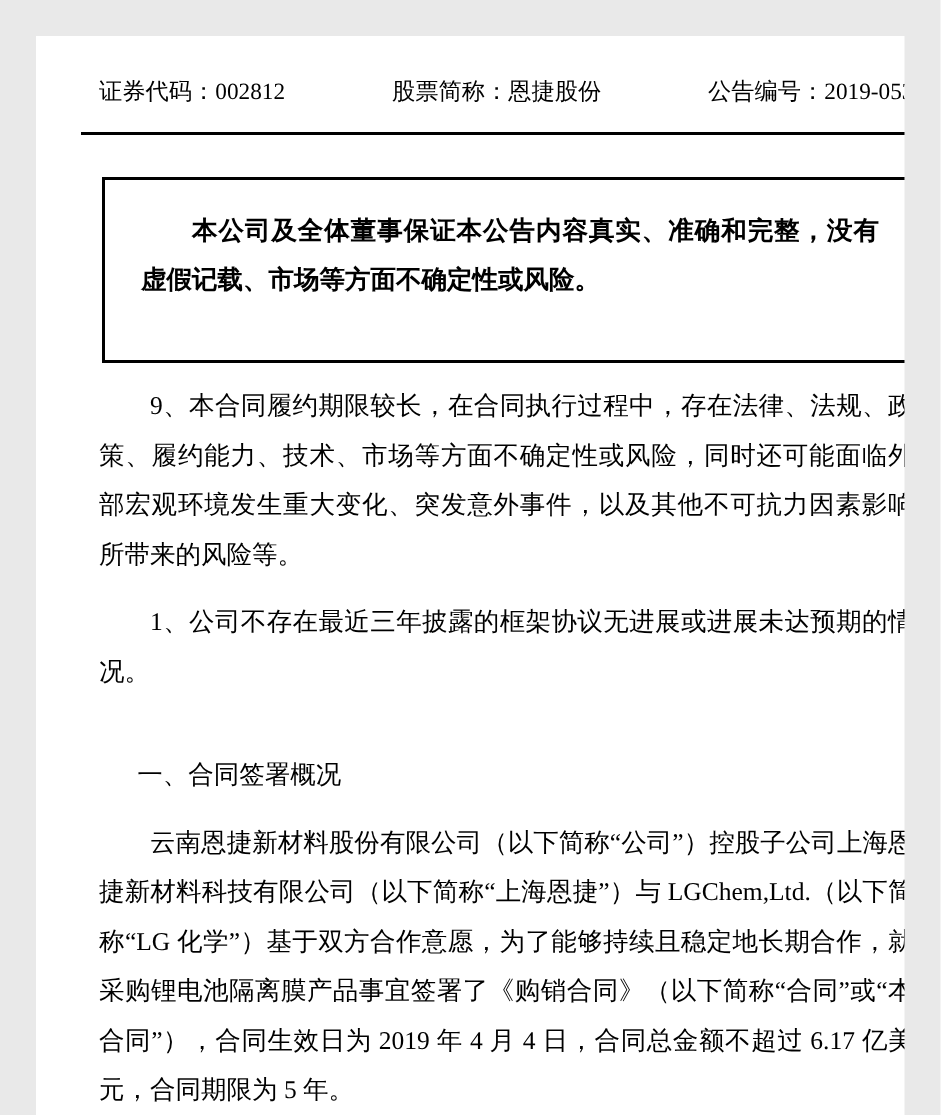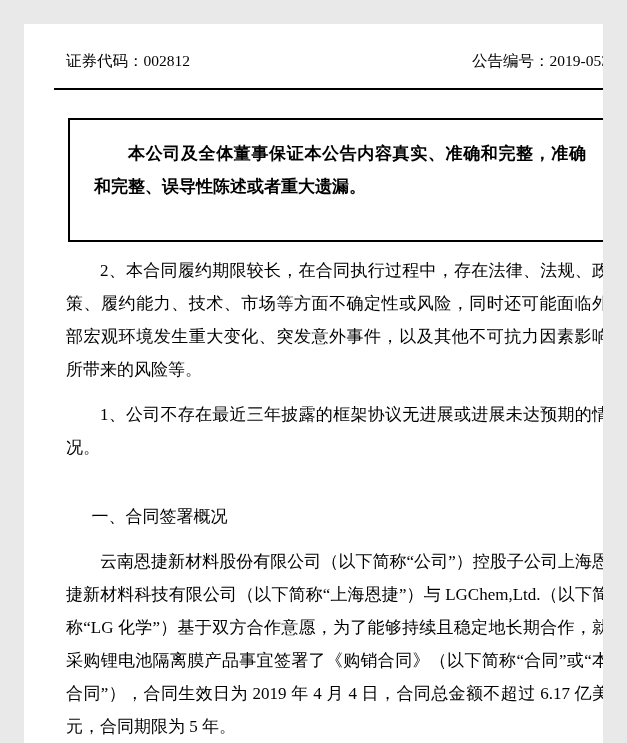--- a/index.html
+++ b/index.html
@@ -76,32 +76,33 @@
     text-indent: 1.5em;
   }
 </style>
 </head>
 <body>
 
 <div class="page">
 
   <div class="doc-header">
     <span>证券代码：002812</span>
+    <span>股票简称：恩捷股份</span>
     <span>公告编号：2019-053</span>
   </div>
 
 
   <div class="statement-box">
-    <p>本公司及全体董事保证本公告内容真实、准确和完整，准确和完整、误导性陈述或者重大遗漏。</p>
+    <p>本公司及全体董事保证本公告内容真实、准确和完整，没有虚假记载、市场等方面不确定性或风险。</p>
   </div>
 
   <div class="body-area">
 
 
-    <p class="para">2、本合同履约期限较长，在合同执行过程中，存在法律、法规、政策、履约能力、技术、市场等方面不确定性或风险，同时还可能面临外部宏观环境发生重大变化、突发意外事件，以及其他不可抗力因素影响所带来的风险等。</p>
+    <p class="para">9、本合同履约期限较长，在合同执行过程中，存在法律、法规、政策、履约能力、技术、市场等方面不确定性或风险，同时还可能面临外部宏观环境发生重大变化、突发意外事件，以及其他不可抗力因素影响所带来的风险等。</p>
     <p class="para">1、公司不存在最近三年披露的框架协议无进展或进展未达预期的情况。</p>
 
     <p class="section-heading">一、合同签署概况</p>
 
     <p class="para">云南恩捷新材料股份有限公司（以下简称“公司”）控股子公司上海恩捷新材料科技有限公司（以下简称“上海恩捷”）与 LGChem,Ltd.（以下简称“LG 化学”）基于双方合作意愿，为了能够持续且稳定地长期合作，就采购锂电池隔离膜产品事宜签署了《购销合同》（以下简称“合同”或“本合同”），合同生效日为 2019 年 4 月 4 日，合同总金额不超过 6.17 亿美元，合同期限为 5 年。</p>
 
   </div>
 
 </div>
 

